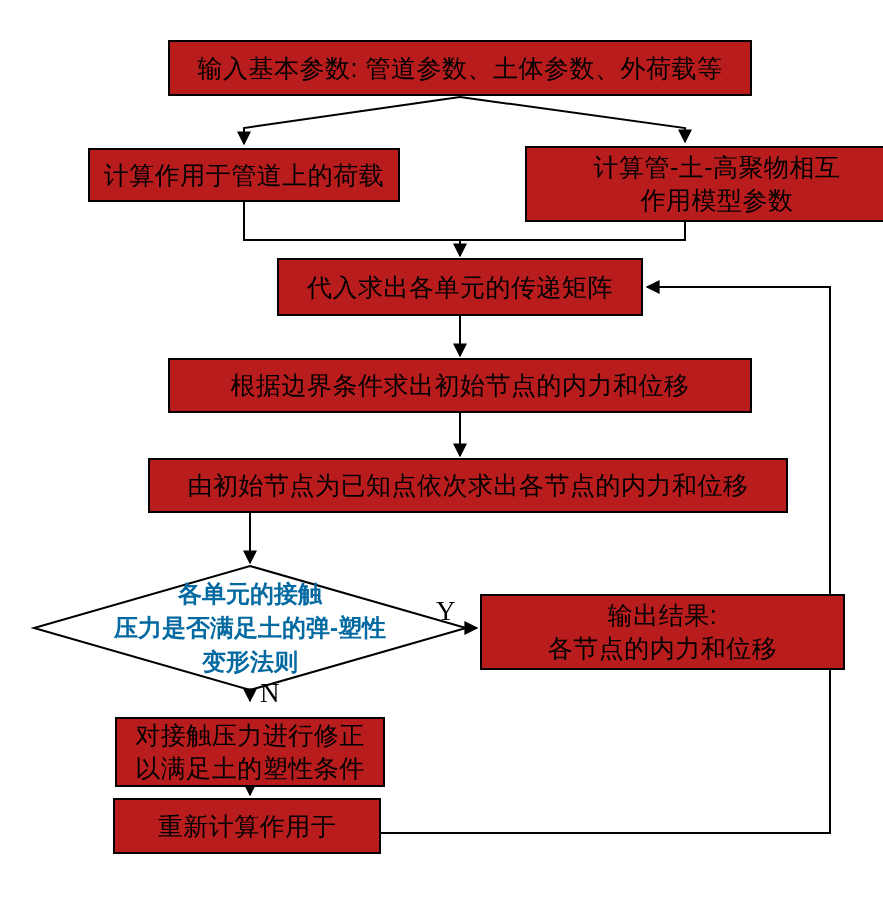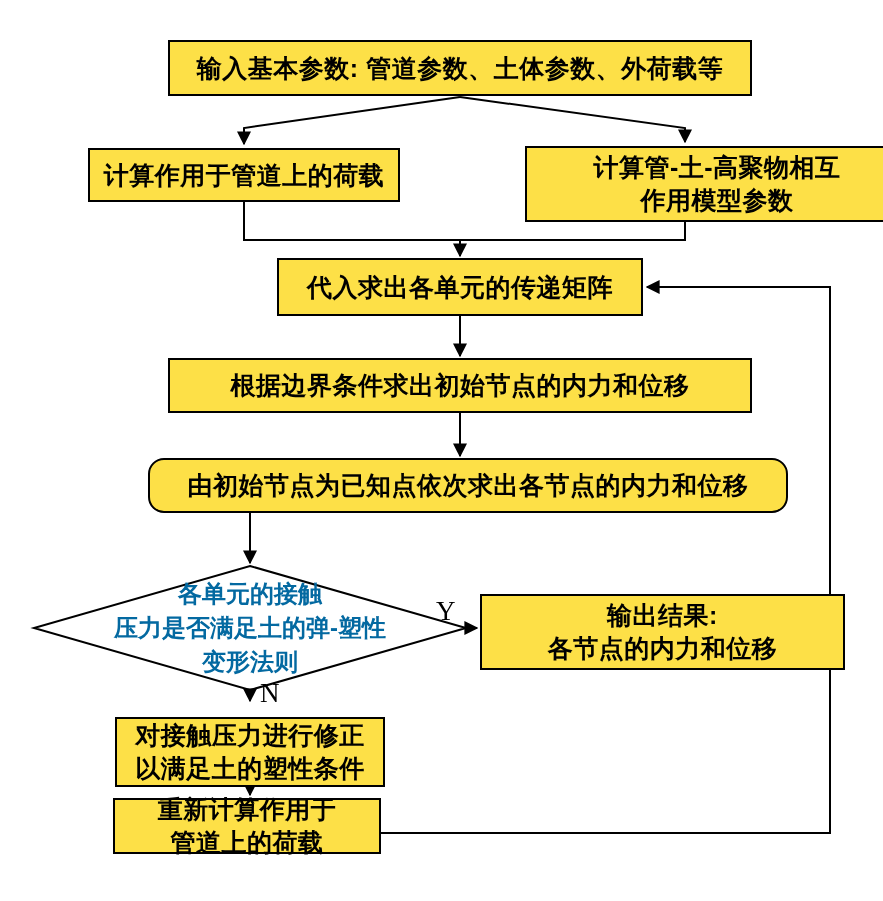--- a/index.html
+++ b/index.html
@@ -17,27 +17,27 @@
   svg.edges {
     position: absolute;
     left: 0; top: 0;
     z-index: 1;
   }
 
   .box {
     position: absolute;
     z-index: 2;
     border: 2px solid #000000;
-    background: #fde047;
+    background: #b91c1c;
     display: flex;
     flex-direction: column;
     align-items: center;
     justify-content: center;
     text-align: center;
-    font-weight: bold;
+    font-weight: normal;
     font-size: 25px;
     line-height: 33px;
     letter-spacing: 0.5px;
     color: #000000;
   }
 
   .diamond-text {
     position: absolute;
     z-index: 2;
     left: 34px;
@@ -109,21 +109,21 @@
   </div>
 
   <div class="box" style="left:277px; top:258px; width:366px; height:58px;text-align:center;">
     <div>代入求出各单元的传递矩阵</div>
   </div>
 
   <div class="box" style="left:168px; top:358px; width:584px; height:55px;">
     <div>根据边界条件求出初始节点的内力和位移</div>
   </div>
 
-  <div class="box" style="left:148px; top:458px; width:640px; height:55px;border-radius:16px;">
+  <div class="box" style="left:148px; top:458px; width:640px; height:55px;">
     <div>由初始节点为已知点依次求出各节点的内力和位移</div>
   </div>
 
   <div class="diamond-text">
     <div>各单元的接触</div>
     <div>压力是否满足土的弹-塑性</div>
     <div>变形法则</div>
   </div>
 
   <div class="edge-label yes">Y</div>
@@ -134,16 +134,15 @@
     <div>各节点的内力和位移</div>
   </div>
 
   <div class="box" style="left:115px; top:704px; width:270px; height:70px;margin-top:13px;">
     <div>对接触压力进行修正</div>
     <div>以满足土的塑性条件</div>
   </div>
 
   <div class="box" style="left:113px; top:798px; width:268px; height:56px;">
     <div>重新计算作用于</div>
-    <div>管道上的荷载</div>
   </div>
 
 </div>
 
 </body></html>

